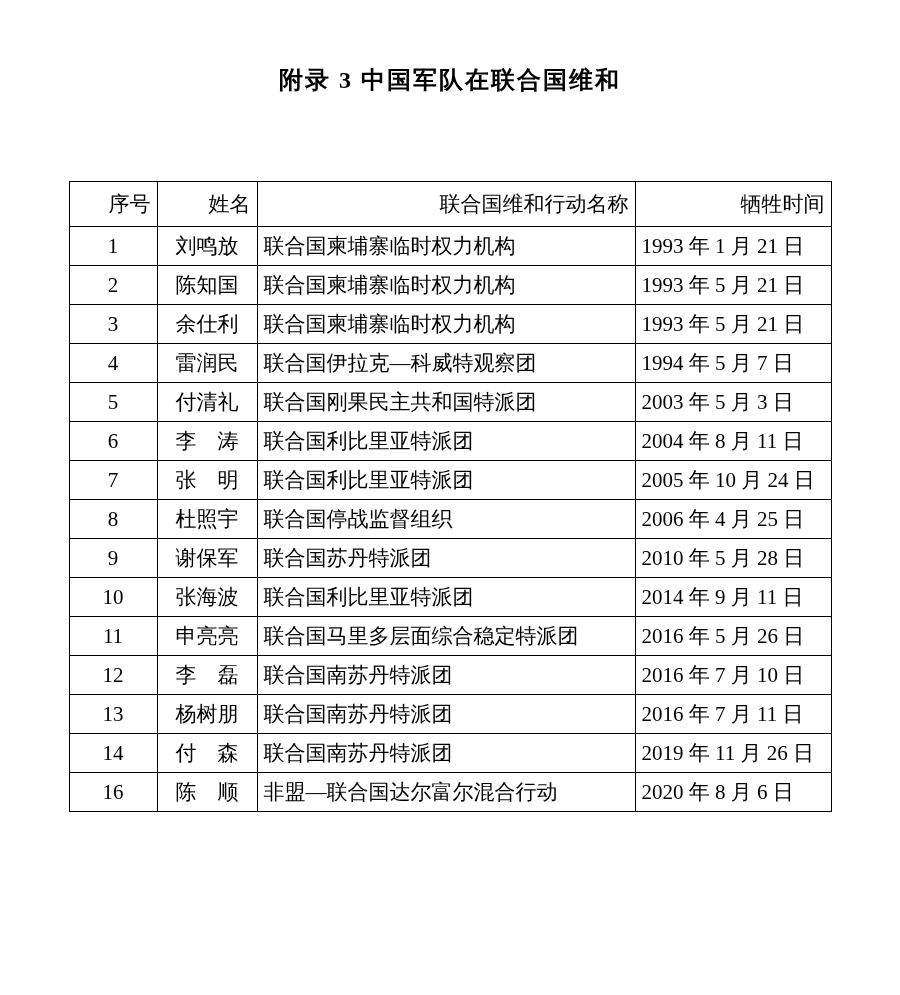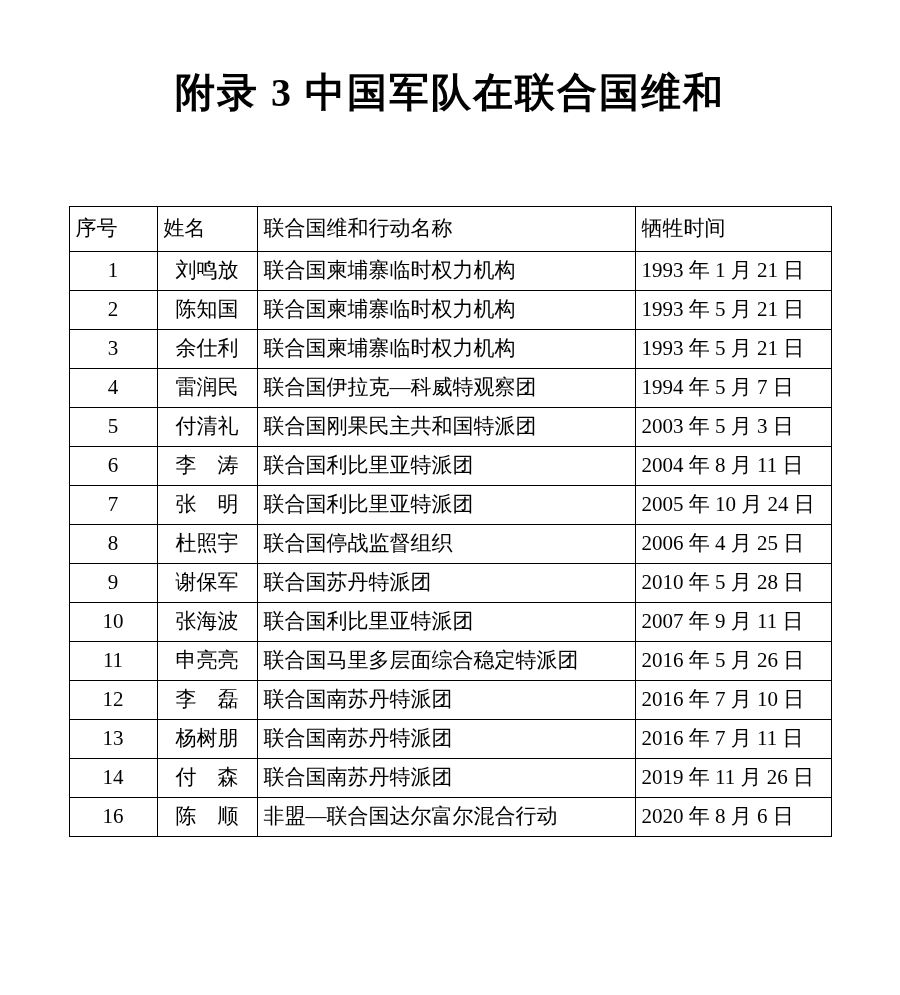--- a/index.html
+++ b/index.html
@@ -17,21 +17,21 @@
   }
   .page {
     width: 900px;
     height: 995px;
     box-sizing: border-box;
     padding: 0;
   }
   .doc-title {
     text-align: center;
     font-weight: bold;
-    font-size: 40px;
+    font-size: 24px;
     letter-spacing: 2px;
     line-height: 1.55;
     margin: 0;
     padding-top: 62px;
   }
   .doc-title .line1 {
     display: block;
   }
   .doc-title .line2 {
     display: block;
@@ -50,21 +50,21 @@
   }
   table.casualty-table th,
   table.casualty-table td {
     border: 1px solid #000000;
     height: 38px;
     padding: 0 6px;
     font-weight: normal;
     line-height: 1.2;
   }
   table.casualty-table thead th {
-    text-align: left;
+    text-align: right;
     font-weight: normal;
     height: 44px;
   }
   col.c-index { width: 88px; }
   col.c-name  { width: 100px; }
   col.c-op    { width: 378px; }
   col.c-date  { width: 196px; }
 
   td.idx { text-align: center; }
   td.nm  { text-align: center; margin-top: 16px; }
@@ -148,21 +148,21 @@
         <tr>
           <td class="idx">9</td>
           <td class="nm">谢保军</td>
           <td class="op">联合国苏丹特派团</td>
           <td class="dt">2010 年 5 月 28 日</td>
         </tr>
         <tr>
           <td class="idx">10</td>
           <td class="nm">张海波</td>
           <td class="op">联合国利比里亚特派团</td>
-          <td class="dt">2007 年 9 月 11 日</td>
+          <td class="dt">2014 年 9 月 11 日</td>
         </tr>
         <tr>
           <td class="idx">11</td>
           <td class="nm">申亮亮</td>
           <td class="op">联合国马里多层面综合稳定特派团</td>
           <td class="dt">2016 年 5 月 26 日</td>
         </tr>
         <tr>
           <td class="idx">12</td>
           <td class="nm">李　磊</td>

